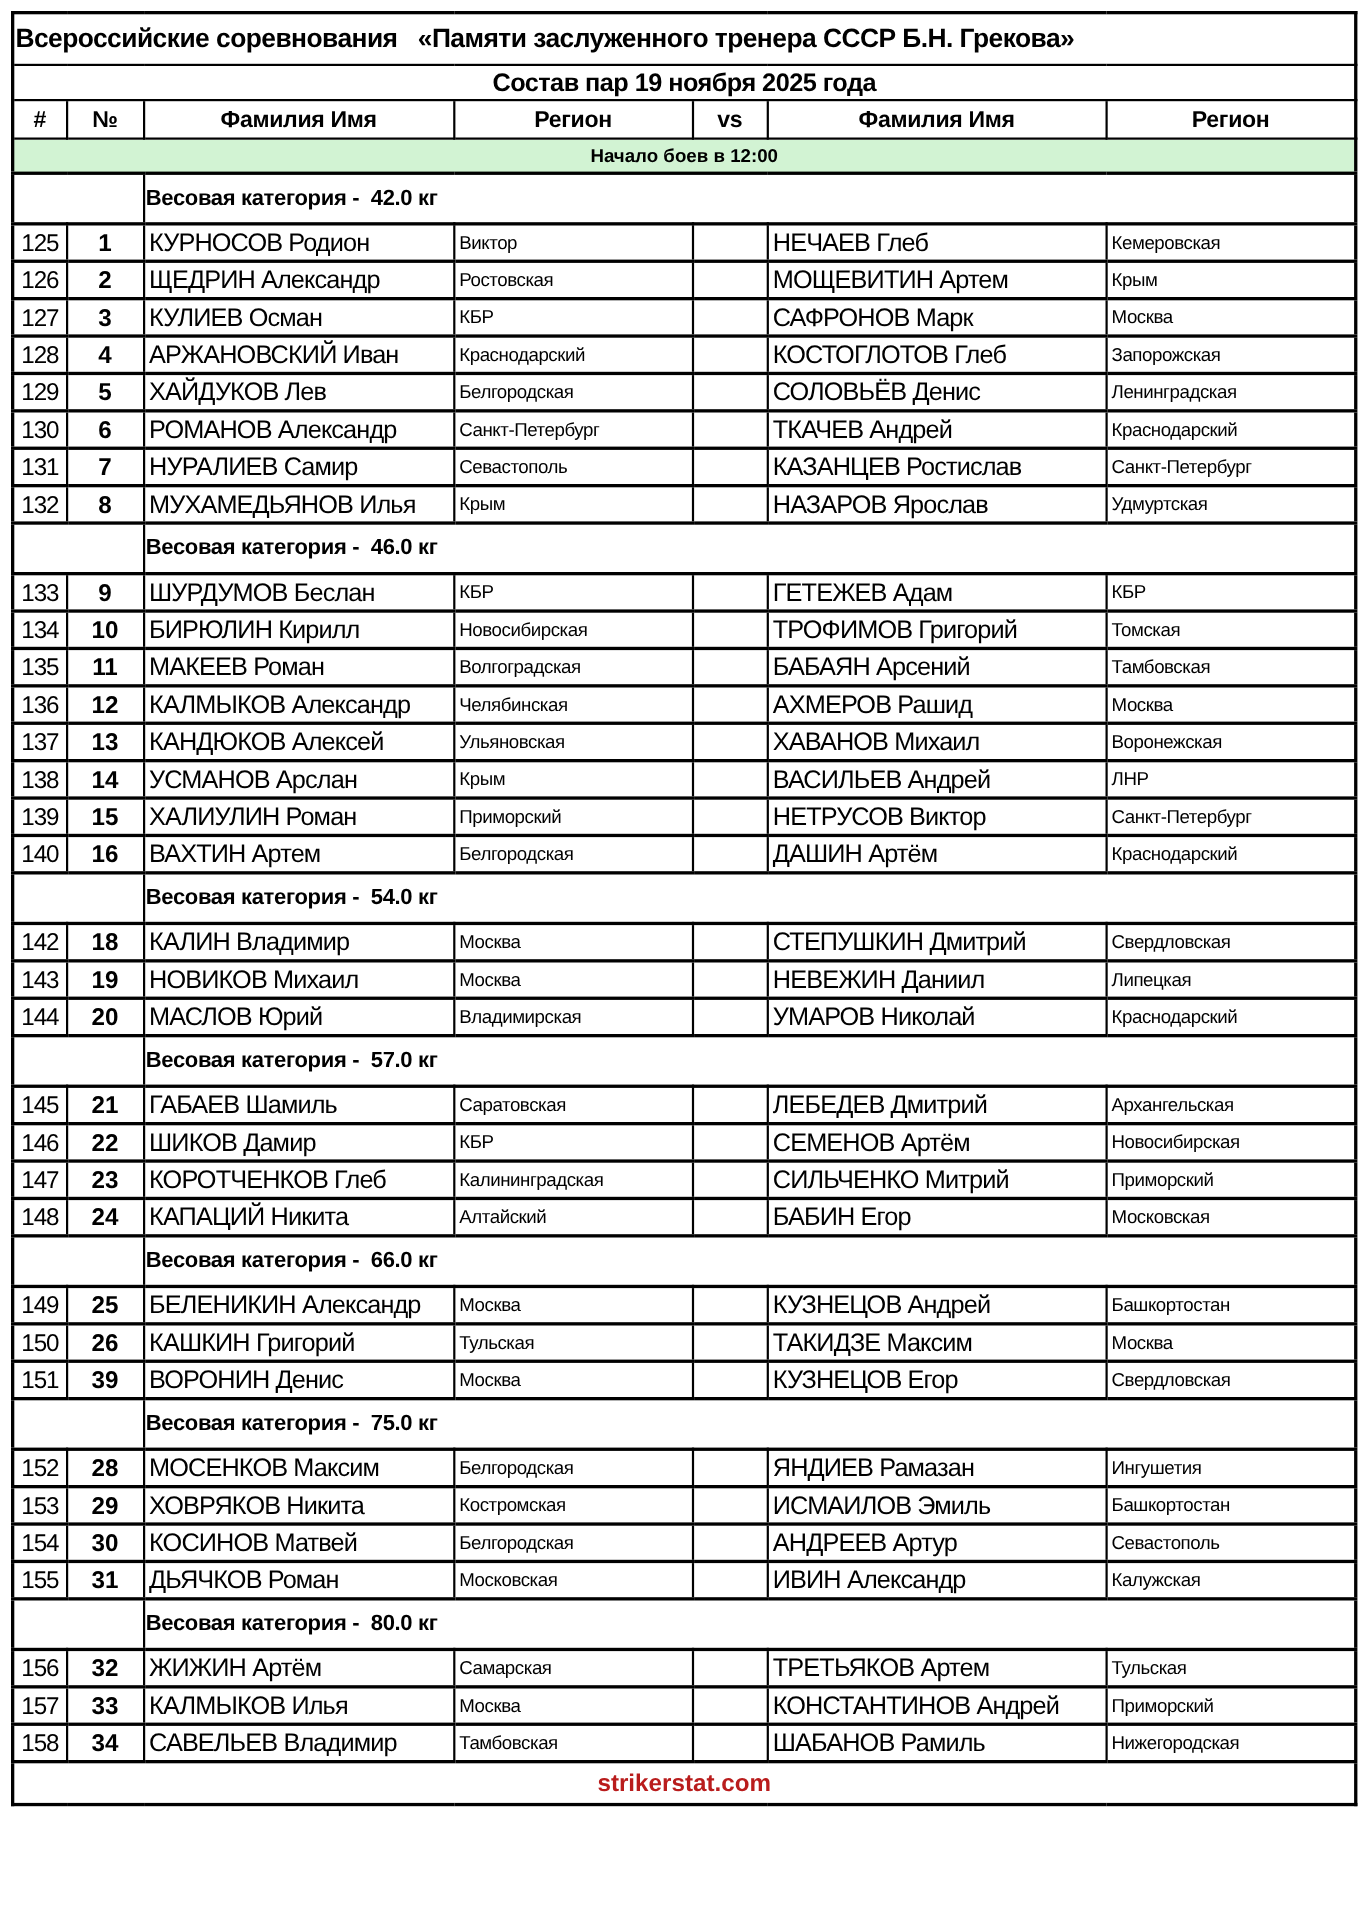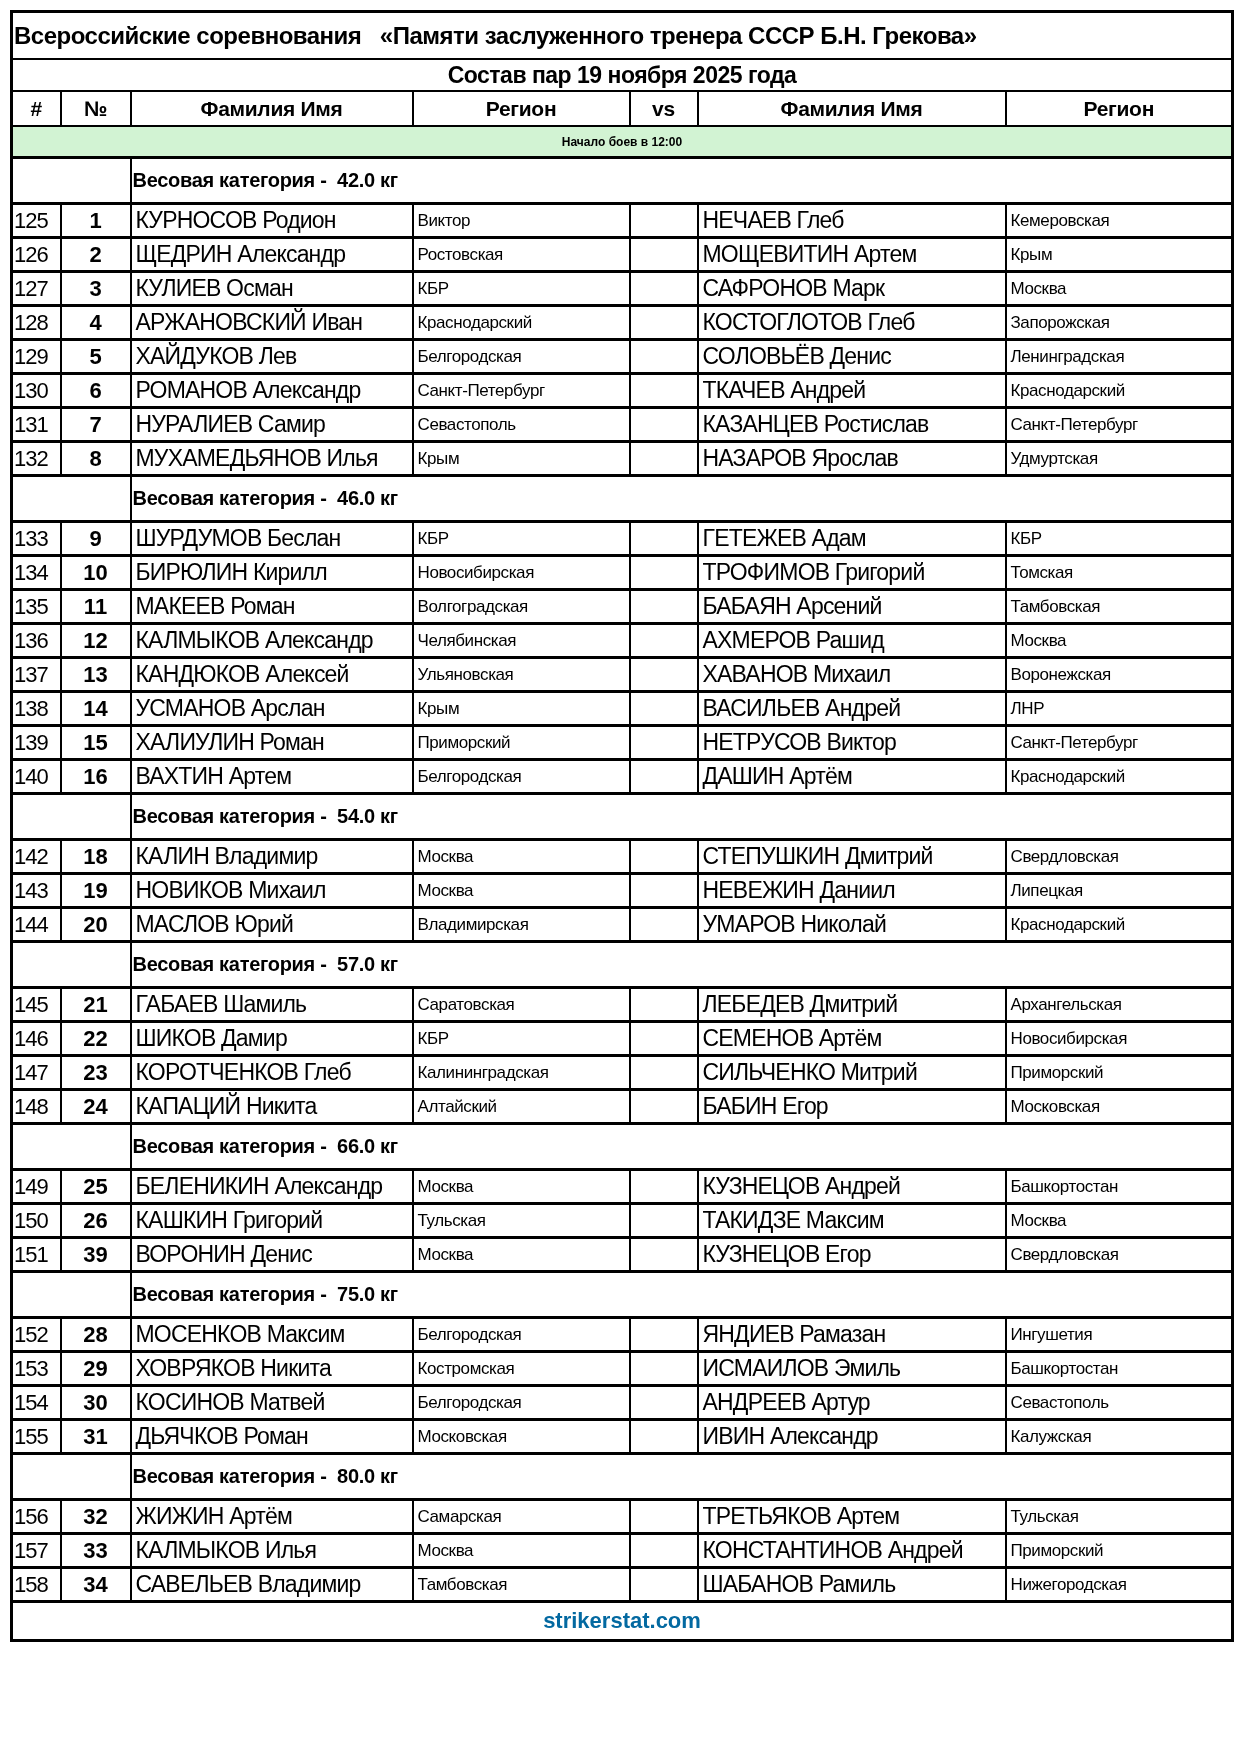--- a/index.html
+++ b/index.html
@@ -20,30 +20,30 @@
     height:43px; text-align:left; font-weight:bold; font-size:24px;
     white-space:pre; letter-spacing:-0.5px;
   }
   tr.subtitle-row td {
     height:28px; text-align:center; font-weight:bold; font-size:23px; letter-spacing:-0.5px;
   }
   tr.header-row th {
     height:31px; text-align:center; font-weight:bold; font-size:21px; letter-spacing:-0.3px;
   }
   tr.notice-row td {
-    height:27px; text-align:center; font-weight:bold; font-size:12px;
+    height:27px; text-align:center; font-weight:bold; font-size:17px;
   }
   tr.cat-row { height:46px; }
   tr.cat-row td { border-top-width:3px; border-bottom-width:3px; }
   td.cat-title {
     text-align:left; font-weight:bold; font-size:20px; white-space:pre; letter-spacing:-0.3px;
   }
   tr.bout-row { height:34px; }
   tr.bout-row td { border-top-width:3px; border-bottom-width:3px; }
-  td.num  { text-align:left; font-size:22px; letter-spacing:-1px; }
+  td.num  { text-align:center; font-size:22px; letter-spacing:-1px; }
   td.pair { text-align:center; font-size:22px; font-weight:bold; }
   td.name {
     text-align:left; font-size:23px; letter-spacing:-0.8px;
     white-space:nowrap; padding:0 0 0 4px;
   }
   td.region {
     text-align:left; font-size:17px; letter-spacing:-0.4px;
     white-space:nowrap; padding:0 0 0 4px;
   }
   td.vs {}
@@ -407,18 +407,18 @@
           <td class="name">САВЕЛЬЕВ Владимир</td>
           <td class="region">Тамбовская</td>
           <td class="vs"></td>
           <td class="name">ШАБАНОВ Рамиль</td>
           <td class="region">Нижегородская</td>
         </tr>
       </tbody>
     <tbody>
       <tr class="footer-row">
         <td colspan="7">
-          <span class="site-link" style="color: #0369a1;">strikerstat.com</span>
+          <span class="site-link" style="color: #b91c1c;">strikerstat.com</span>
         </td>
       </tr>
     </tbody>
   </table>
 </div>
 
 </body></html>

